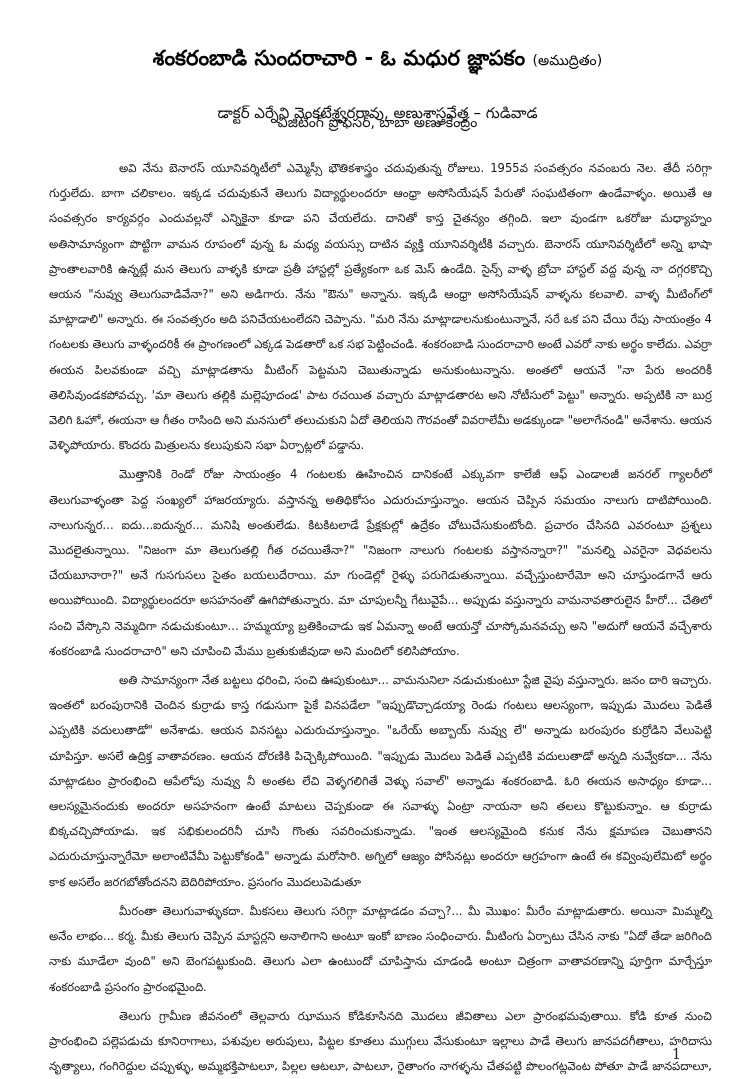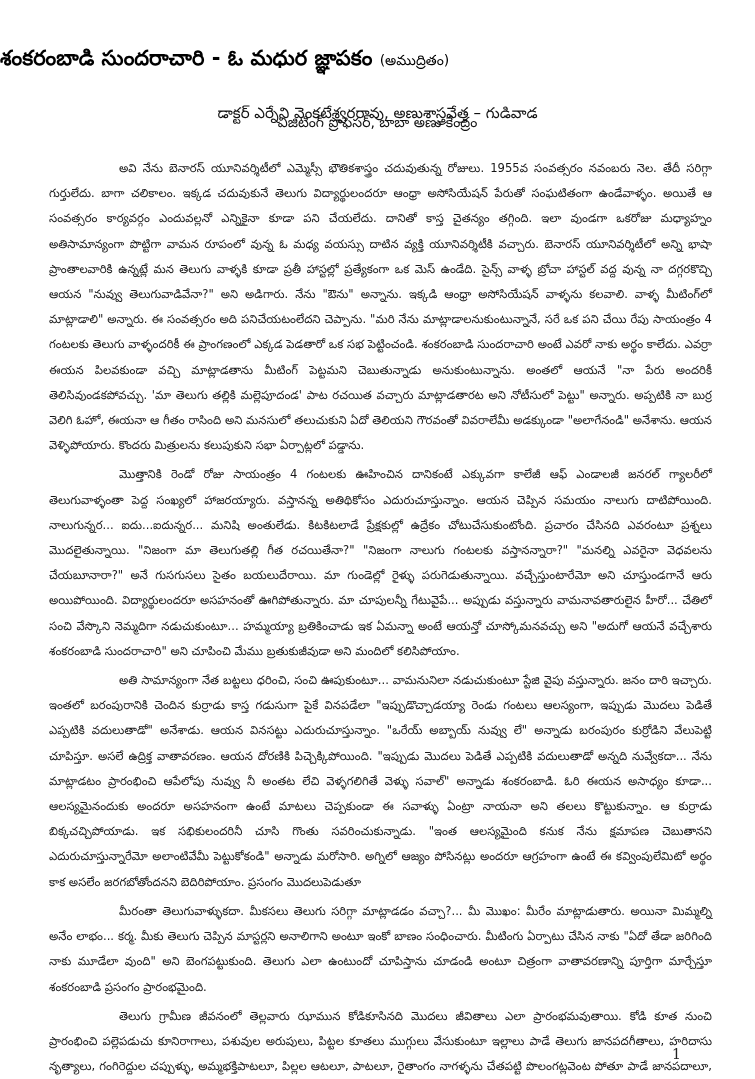--- a/index.html
+++ b/index.html
@@ -1,18 +1,18 @@
 <!DOCTYPE html>
 <html><head>
 <meta charset="utf-8">
 <style>
   html, body { margin: 0; padding: 0; background: #ffffff; }
   body { width: 755px; height: 1079px; position: relative; overflow: hidden; color: #111; }
   .page { position: absolute; left: 0; top: 0; width: 755px; height: 1079px; background: #ffffff; }
-  .title { position: absolute; top: 46px; left: 0; width: 755px; white-space: nowrap;
+  .title { position: absolute; top: 46px; left: 0; width: 755px; text-align: center; white-space: nowrap;
     font-family: "DejaVu Sans", sans-serif; font-weight: bold; font-size: 21px; color: #000; }
   .title .sub { font-weight: normal; font-size: 14px; }
   .author { position: absolute; top: 87px; left: 0; width: 755px; text-align: center; white-space: nowrap;
     font-family: "DejaVu Sans", sans-serif; font-size: 15px; color: #111; margin-top: 17px; }
   .affil { position: absolute; top: 114px; left: 0; width: 755px; text-align: center; white-space: nowrap;
     font-family: "DejaVu Sans", sans-serif; font-size: 14px; color: #111; }
   .body { position: absolute; top: 156px; left: 44px; width: 668px; }
   .para { margin: 0 0 4px 5px; text-indent: 70px; text-align: justify;
     font-family: "DejaVu Sans", sans-serif; font-size: 11.6px; line-height: 25.2px; color: #151515; }
   .pagenum { position: absolute; top: 1046px; left: 672px; font-family: "DejaVu Serif", serif; font-size: 14px; color: #222; }

